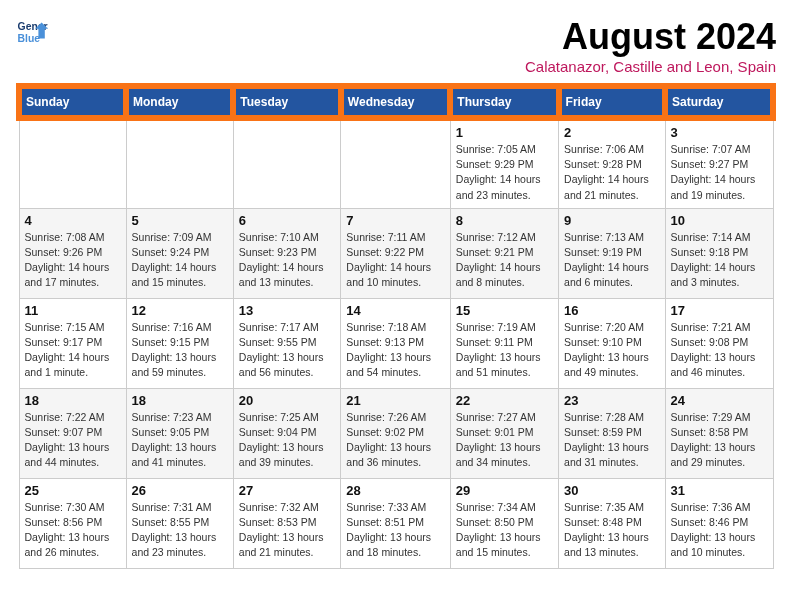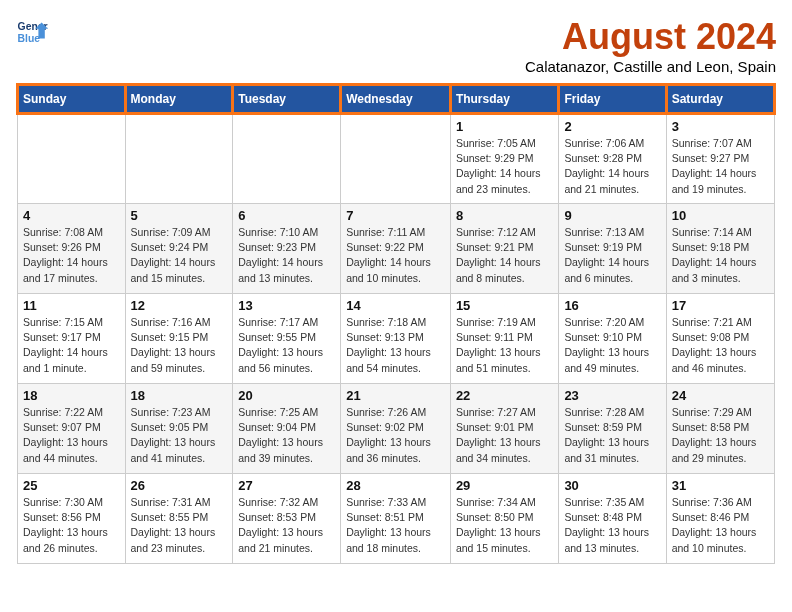--- a/index.html
+++ b/index.html
@@ -24,39 +24,39 @@
     .logo-icon {
       width: 32px;
       height: 32px;
     }
     .title-block {
       text-align: right;
     }
     .month-year {
       font-size: 36px;
       font-weight: bold;
-      color: #c2410c;
+      color: #000000;
     }
     .location {
       font-size: 15px;
-      color: #000000;
+      color: #be185d;
       margin-left: 36px;
     }
     .calendar-table {
       width: 100%;
       border-collapse: collapse;
       font-size: 11px;
     }
     .calendar-table th {
       background: #2355a0;
       color: #fff;
       padding: 6px 4px;
       text-align: left;
       font-size: 12px;
-      border: 3px solid #f97316;
+      border: 6px solid #f97316;
       margin-top: 8px;
     }
     .calendar-table td {
       border: 1px solid #ccc;
       vertical-align: top;
       padding: 4px 5px;
       height: 90px;
       width: 113px;
       background: #fff;
     }

